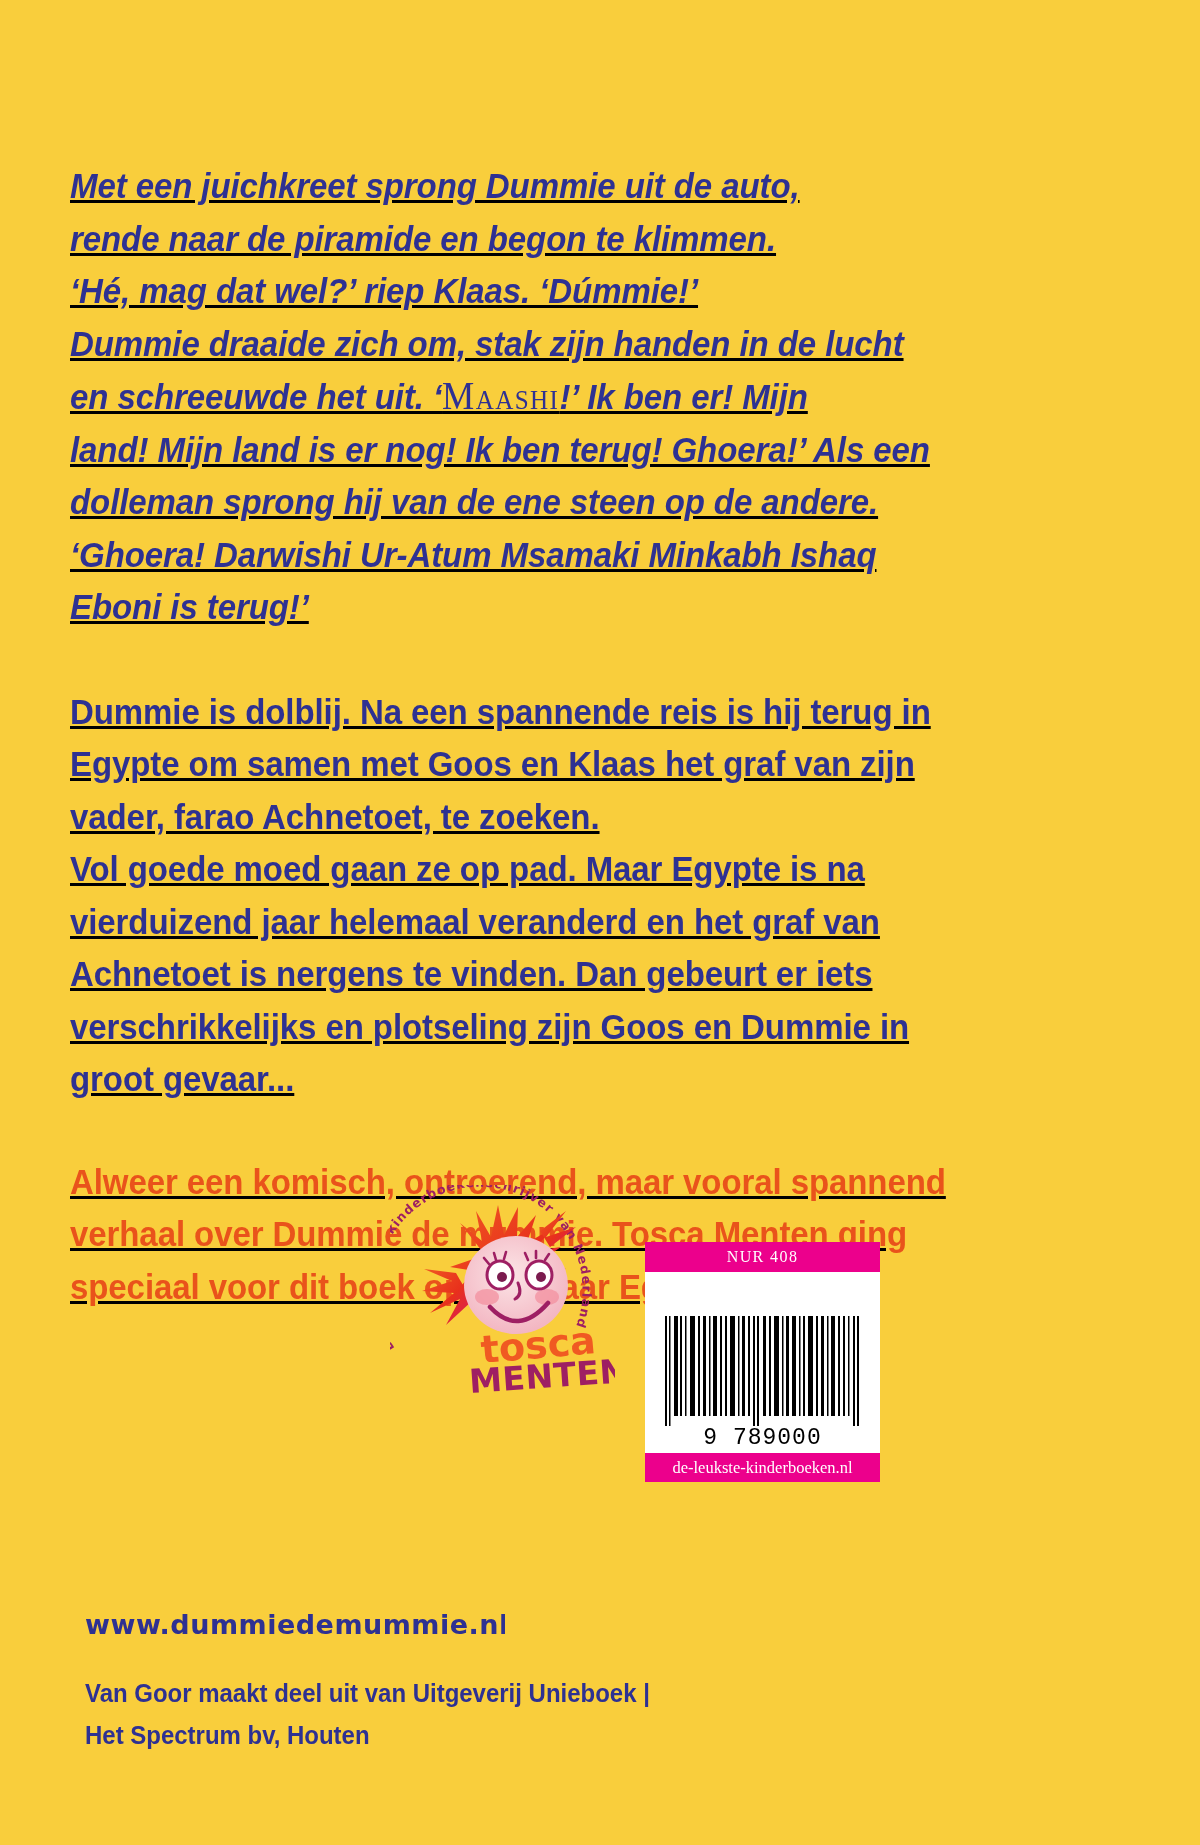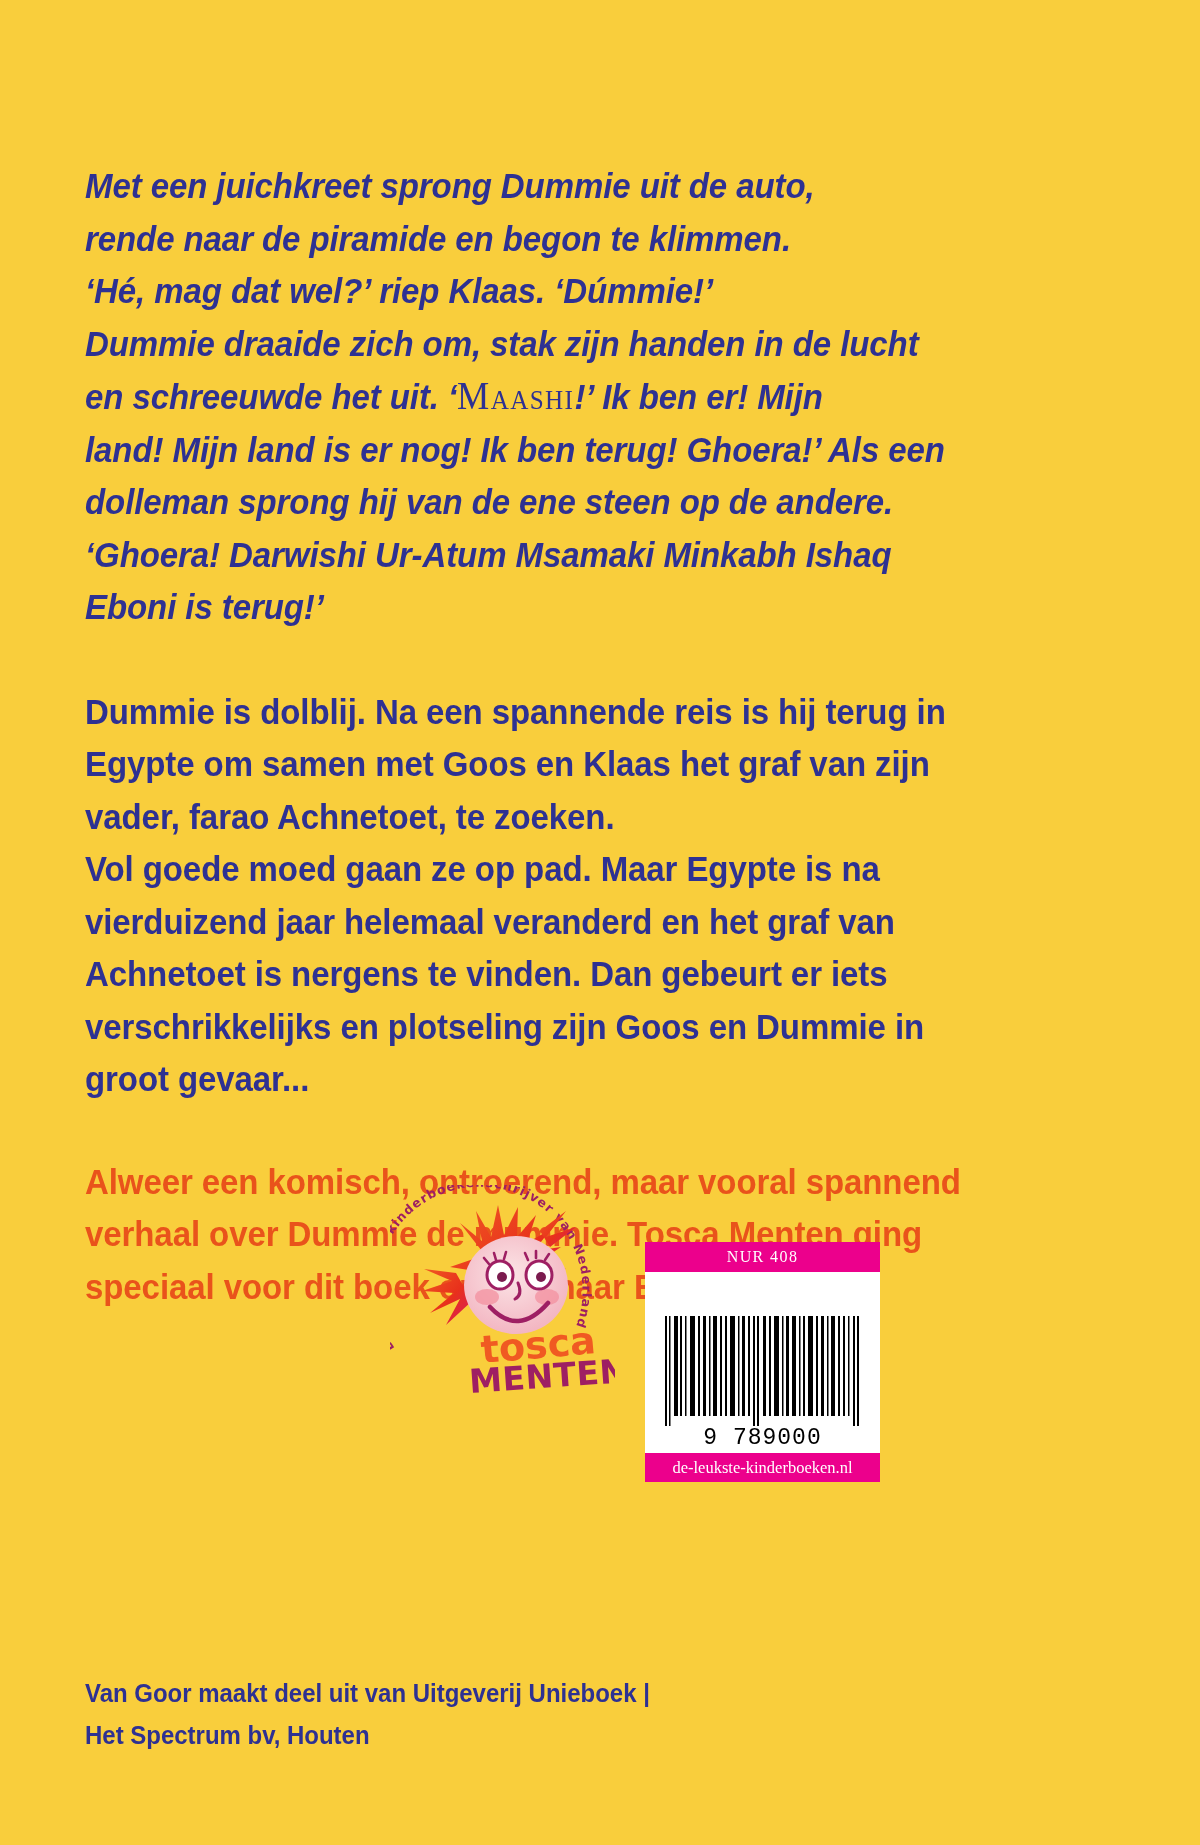--- a/index.html
+++ b/index.html
@@ -14,23 +14,24 @@
   .cover{
     position:absolute;
     left:0;top:0;
     width:1200px;height:1845px;
     background:#F9CE3C;
   }
 
   
   .textwrap{
     position:absolute;
-    left:85px;
+    left:70px;
     top:160px;
     width:930px;
+    text-decoration:underline;
   }
 
   .para{
     color:#2E3192;
     margin:0 0 0 0;
     letter-spacing:-0.1px;
   }
 
   .para-quote{
     font-style:italic;
@@ -257,20 +258,25 @@
 
         <path d="M100,122 q28,30 58,-4" fill="none" stroke="#9E1F63" stroke-width="4.5" stroke-linecap="round"></path>
       </g>
 
       <text x="92" y="178" font-family="DejaVu Sans, sans-serif" font-size="38" font-weight="bold" fill="#F05A22" transform="rotate(-5 92 178)">tosca</text>
 
       <text x="80" y="208" font-family="DejaVu Sans, sans-serif" font-size="33" font-weight="bold" fill="#9E1F63" letter-spacing="0.5" transform="rotate(-4 80 208)">MENTEN</text>
     </svg>
   </div>
 
+  <div class="url">
+    <svg width="420" height="42" viewBox="0 0 420 42" xmlns="http://www.w3.org/2000/svg">
+      <text x="0" y="30" font-family="DejaVu Sans, sans-serif" font-size="27" font-weight="bold" fill="#2E3192" letter-spacing="0.5">www.dummiedemummie.nl</text>
+    </svg>
+  </div>
 
   <div class="publisher">
     <div>Van Goor maakt deel uit van Uitgeverij Unieboek |</div>
     <div>Het Spectrum bv, Houten</div>
   </div>
 
   <div class="barcode-block">
     <div class="nur-bar">NUR 408</div>
 
     <svg class="bars" viewBox="0 0 200 110" preserveAspectRatio="none">

